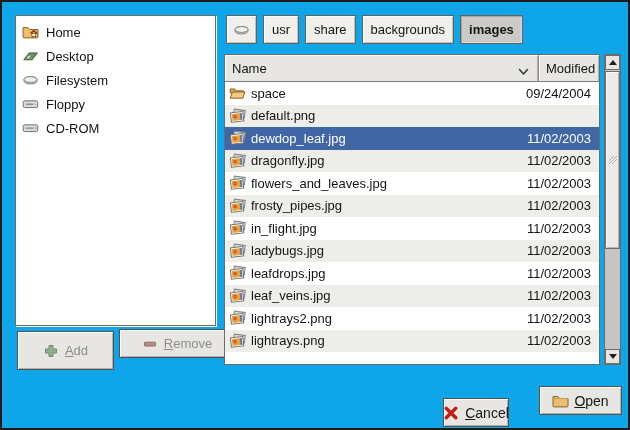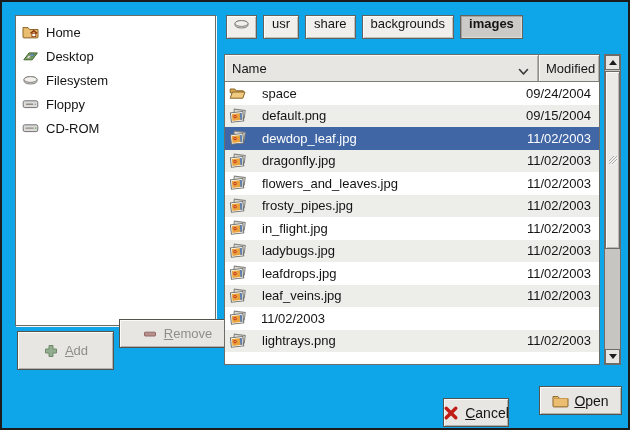--- a/index.html
+++ b/index.html
@@ -19,28 +19,28 @@
   
   .gbtn { position:absolute; display:flex; align-items:center; justify-content:center;
           gap:6px; background:#e8e6e2; border:1px solid #55534e;
           box-shadow: inset 1px 1px 0 #fbfaf7, inset -1px -1px 0 #b3b1ac;
           font-family:"Liberation Sans", sans-serif; font-size:13px; color:#141414;
           cursor:default; }
   .gbtn .icn { width:16px; height:16px; }
   .gbtn.disabled { color:#8f8e8a; }
   .u { text-decoration:underline; }
   .btn-add    { left:15px;  top:329px; width:97px; height:39px; }
-  .btn-remove { left:117px; top:317px; width:116px; height:29px; }
+  .btn-remove { left:117px; top:327px; width:116px; height:29px; }
   .btn-cancel { left:441px; top:396px; width:66px; height:29px; font-size:14px; }
   .btn-open   { left:537px; top:384px; width:83px; height:29px; font-size:14px; }
 
   
   .pathbar { position:absolute; left:224px; top:13px; height:29px;
              display:flex; gap:6px; }
-  .pbtn { height:24px; display:flex; justify-content:center;
+  .pbtn { height:29px; display:flex; align-items:center; justify-content:center;
           padding:0 8px; background:#f0efeb; border:1px solid #64625d;
           box-shadow: inset 1px 1px 0 #fcfbf9, inset -1px -1px 0 #c2c0bb;
           font-size:13px; color:#141414; cursor:default; }
   .pbtn.root { width:31px; padding:0; }
   .pbtn.active { background:#cbcac6; font-weight:bold;
                  box-shadow: inset 1px 1px 0 #a5a4a0, inset -1px -1px 0 #dddcd8; }
 
   
   .listpanel { position:absolute; left:222px; top:52px; width:376px; height:311px;
                background:#fff; border:1px solid #6e6c67; }
@@ -50,21 +50,21 @@
            box-shadow: inset 1px 1px 0 #fafaf7, inset -1px 0 0 #b3b1ac; }
   .hname { flex:1; position:relative; border-right:1px solid #8e8c88; }
   .hmod  { width:60px; }
   .sortind { position:absolute; right:9px; top:9px; }
   .rows { position:absolute; left:0; right:0; top:27px; bottom:0; background:#fff;
           overflow:hidden; }
   .row { display:flex; align-items:center; height:22.5px; }
   .row.alt { background:#ededea; }
   .row.selected { background:#4166a5; color:#fff; }
   .row .icn { width:17px; height:16px; flex:0 0 17px; margin:0 5px 0 4px; }
-  .rname { flex:1; white-space:nowrap; overflow:hidden;margin-left:11px; }
+  .rname { flex:1; white-space:nowrap; overflow:hidden; }
   .rdate { width:82px; text-align:right; padding-right:8px; white-space:nowrap; }
 
   
   .scrollbar { position:absolute; left:602px; top:52px; width:17px; height:311px;
                background:#c7c5c1; border:1px solid #6e6c67; }
   .sbtn { position:absolute; left:0; width:15px; height:15px; background:#e8e6e2;
           border:1px solid #6e6c67; display:flex; align-items:center; justify-content:center; }
   .sbtn.up { top:0; }
   .sbtn.down { bottom:0; }
   .tri-up { width:0; height:0; border-left:4px solid transparent;
@@ -189,21 +189,20 @@
               </g>
               <g transform="rotate(-6 8 8)">
                 <rect x="1.8" y="4.2" width="12.4" height="9.4" fill="#fdfdfa" stroke="#6f6e6a"></rect>
                 <rect x="3" y="5.4" width="10" height="7" fill="#e8a33d"></rect>
                 <circle cx="6" cy="8.4" r="1.7" fill="#cc3322"></circle>
                 <circle cx="6" cy="8.4" r=".7" fill="#f4d24a"></circle>
                 <rect x="11" y="5.4" width="2" height="7" fill="#5b7fb4"></rect>
               </g>
             </svg></span>
           <span class="rname">default.png</span>
-          <span class="rdate">09/15/2004</span>
         </div>
         <div class="row selected">
           <span class="icn"><svg width="17" height="16" viewBox="0 0 17 16">
               <g transform="rotate(7 8 8)">
                 <rect x="4.5" y="1.5" width="11" height="7.5" fill="#dbdad6" stroke="#84837f"></rect>
               </g>
               <g transform="rotate(-6 8 8)">
                 <rect x="1.8" y="4.2" width="12.4" height="9.4" fill="#fdfdfa" stroke="#6f6e6a"></rect>
                 <rect x="3" y="5.4" width="10" height="7" fill="#e8a33d"></rect>
                 <circle cx="6" cy="8.4" r="1.7" fill="#cc3322"></circle>
@@ -332,20 +331,21 @@
                 <rect x="4.5" y="1.5" width="11" height="7.5" fill="#dbdad6" stroke="#84837f"></rect>
               </g>
               <g transform="rotate(-6 8 8)">
                 <rect x="1.8" y="4.2" width="12.4" height="9.4" fill="#fdfdfa" stroke="#6f6e6a"></rect>
                 <rect x="3" y="5.4" width="10" height="7" fill="#e8a33d"></rect>
                 <circle cx="6" cy="8.4" r="1.7" fill="#cc3322"></circle>
                 <circle cx="6" cy="8.4" r=".7" fill="#f4d24a"></circle>
                 <rect x="11" y="5.4" width="2" height="7" fill="#5b7fb4"></rect>
               </g>
             </svg></span>
+          <span class="rname">lightrays2.png</span>
           <span class="rdate">11/02/2003</span>
         </div>
         <div class="row alt">
           <span class="icn"><svg width="17" height="16" viewBox="0 0 17 16">
               <g transform="rotate(7 8 8)">
                 <rect x="4.5" y="1.5" width="11" height="7.5" fill="#dbdad6" stroke="#84837f"></rect>
               </g>
               <g transform="rotate(-6 8 8)">
                 <rect x="1.8" y="4.2" width="12.4" height="9.4" fill="#fdfdfa" stroke="#6f6e6a"></rect>
                 <rect x="3" y="5.4" width="10" height="7" fill="#e8a33d"></rect>

